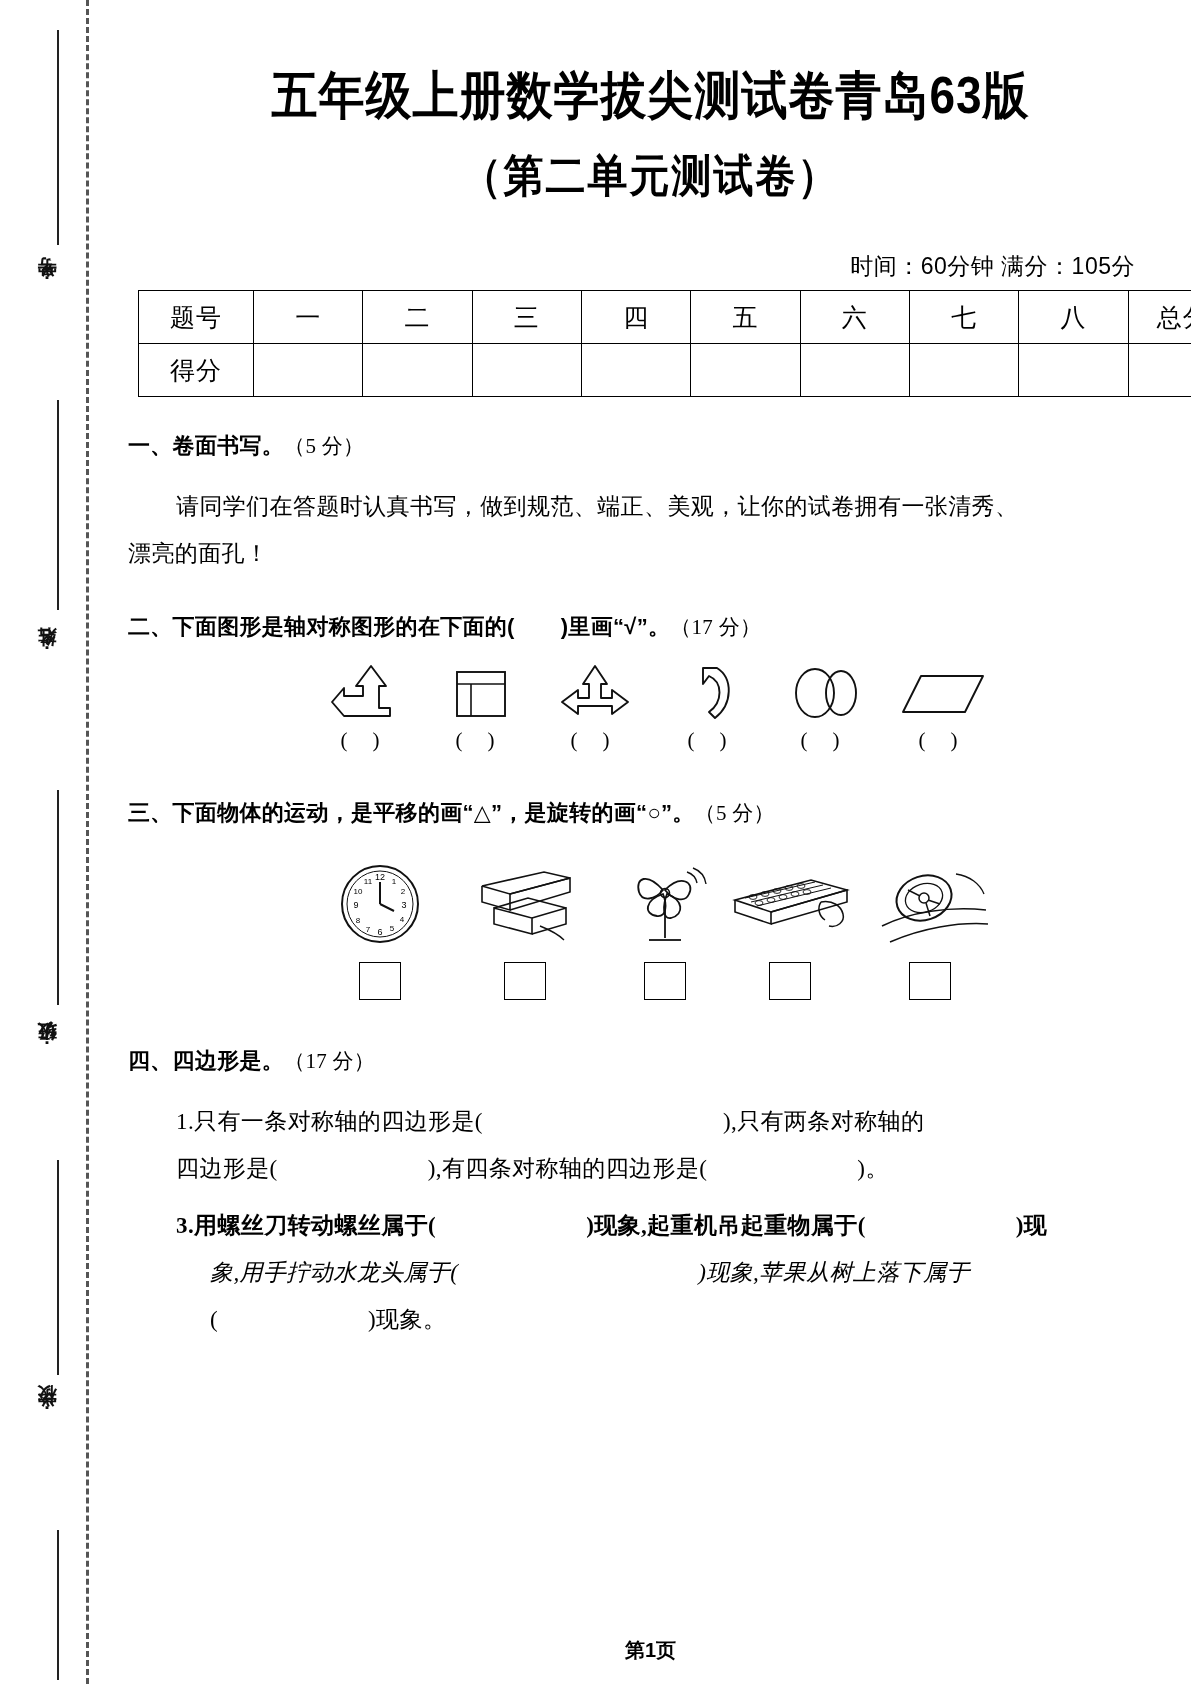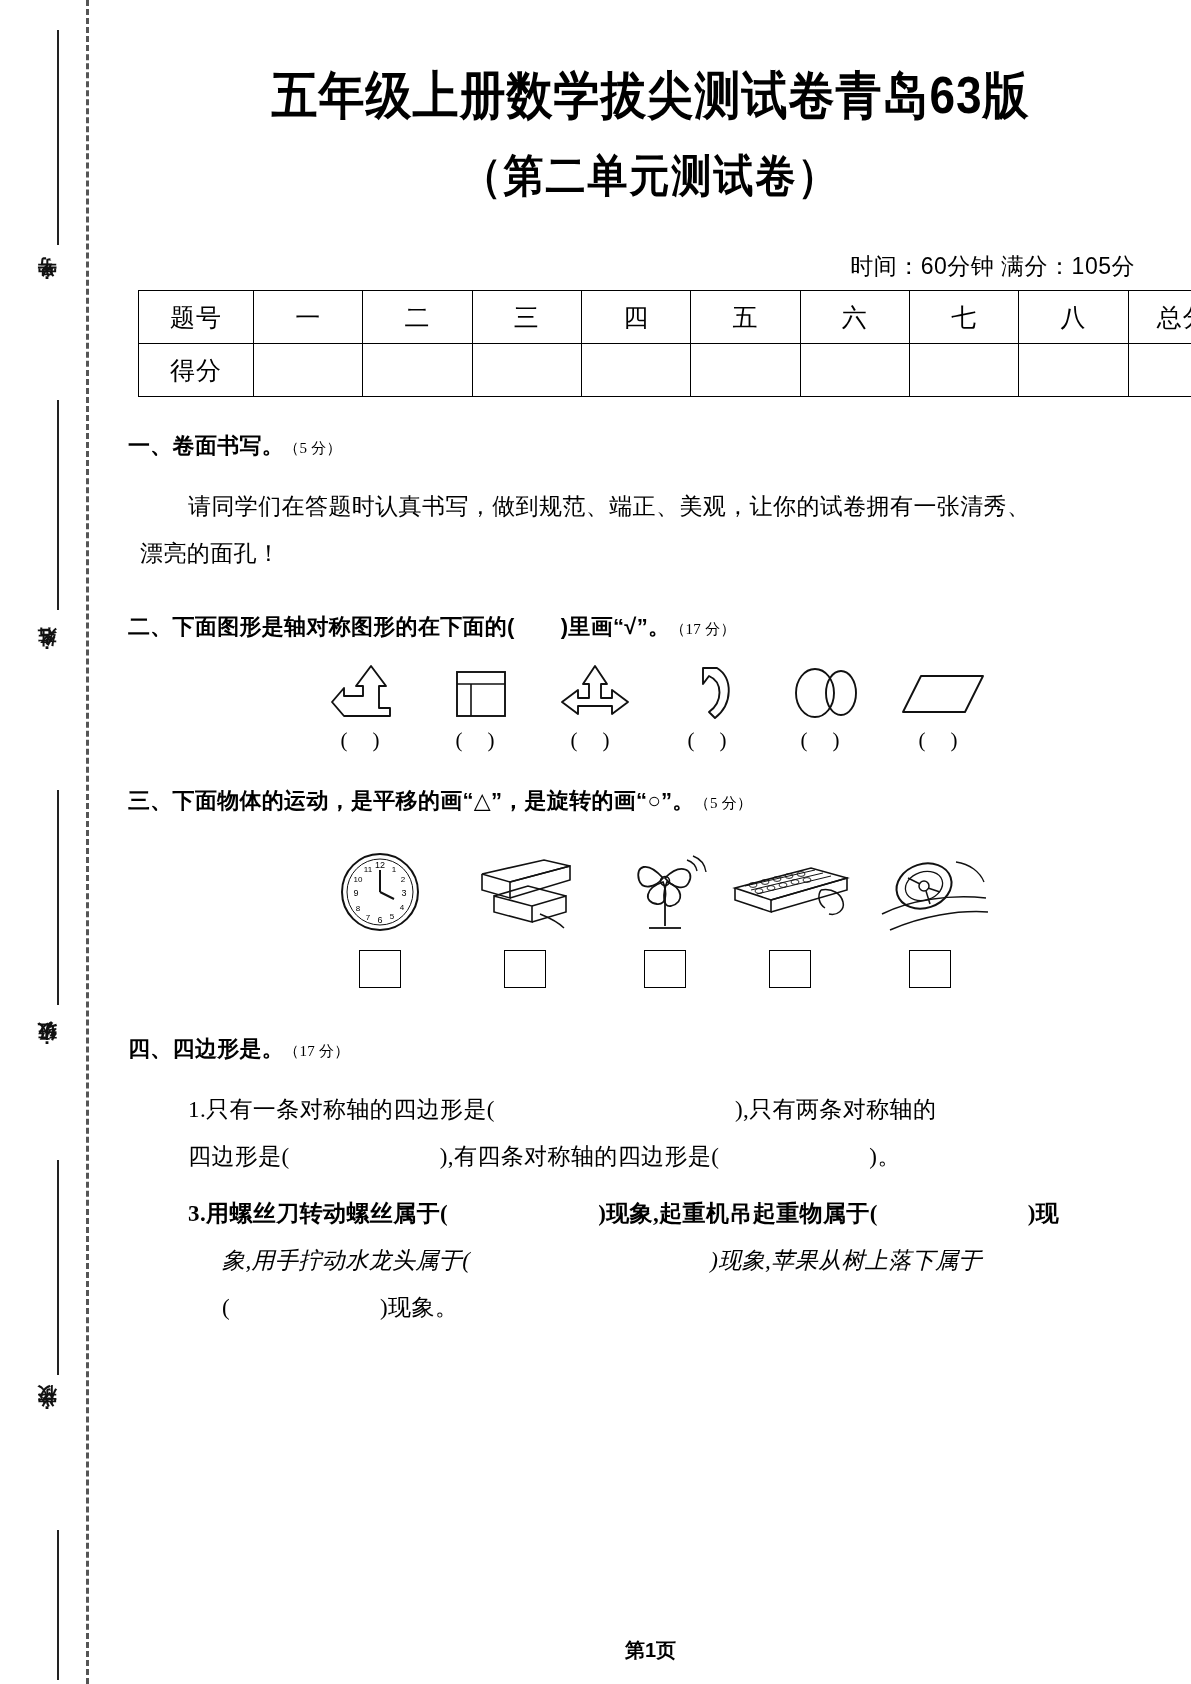--- a/index.html
+++ b/index.html
@@ -117,24 +117,24 @@
   .q-head {
     margin: 34px 0 0 18px;
     font-size: 22px;
     font-family: "Liberation Sans", "DejaVu Sans", sans-serif;
     font-weight: bold;
     letter-spacing: 0.3px;
   }
   .q-head .pts {
     font-family: "Liberation Serif", "DejaVu Serif", serif;
     font-weight: normal;
-    font-size: 15px;
+    font-size: 21px;
   }
   .q-body {
-    margin: 22px 0 0 30px;
+    margin: 22px 0 0 18px;
     font-size: 23px;
     line-height: 2.05;
     letter-spacing: 0.4px;
     width: 1015px;
   }
   .indent { padding-left: 48px; }
   .blank-s { display: inline-block; width: 46px; }
   .blank-m { display: inline-block; width: 96px; }
   .blank-l { display: inline-block; width: 150px; }
   .blank-xl { display: inline-block; width: 240px; }
@@ -298,21 +298,21 @@
     </div>
 
     <div class="shape-cell" style="left:768px;top:0;">
       <svg width="96" height="62" viewBox="0 0 96 62">
         <path d="M26 14 L88 14 L70 50 L8 50 Z" fill="none" stroke="#111" stroke-width="1.9" stroke-linejoin="round"></path>
       </svg>
       <span class="paren">( )</span>
     </div>
   </div>
 
-  <div class="q-head" style="margin-top:14px;">
+  <div class="q-head" style="margin-top:26px;">
     <span>三、下面物体的运动，是平移的画“△”，是旋转的画“○”。</span><span class="pts">（5 分）</span>
   </div>
 
   <div class="motion-row">
 
     <div class="motion-cell" style="left:195px;top:0;">
       <svg width="96" height="96" viewBox="0 0 96 96">
         <circle cx="48" cy="48" r="38" fill="none" stroke="#111" stroke-width="2"></circle>
         <circle cx="48" cy="48" r="33" fill="none" stroke="#111" stroke-width="1"></circle>
         <line x1="48" y1="48" x2="48" y2="26" stroke="#111" stroke-width="2"></line>

